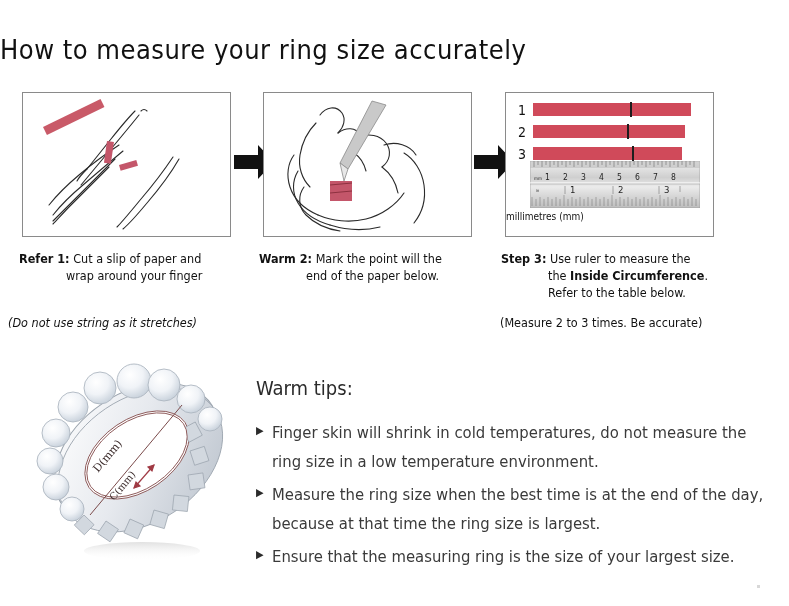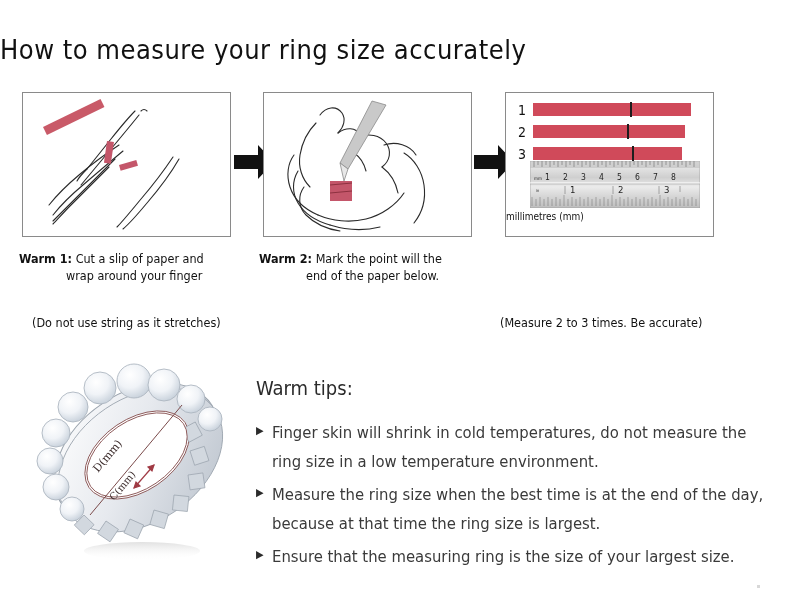--- a/index.html
+++ b/index.html
@@ -136,21 +136,21 @@
   .caption .bold-inline { font-weight: bold; }
 
   .note {
     position: absolute;
     font-size: 12.5px;
     line-height: 16px;
     color: #111;
     font-family: "DejaVu Sans Condensed", "Liberation Sans", sans-serif;
     white-space: nowrap;
   }
-  #note-1 { left: 32px; top: 315px; }
+  #note-1 { left: 8px; top: 315px; font-style: italic; }
   #note-3 { left: 500px; top: 315px; }
 
   
   .ring-figure {
     position: absolute;
     left: 30px;
     top: 355px;
     width: 215px;
     height: 215px;
   }
@@ -423,31 +423,37 @@
       </svg>
     </div>
 
     <div class="ruler-label">millimetres (mm)</div>
   </div>
 </div>
 
 <div class="captions">
 
   <div class="caption" id="caption-1">
-    <span class="step-lead">Warm 1:</span>
+    <span class="step-lead">Refer 1:</span>
     <span>Cut a slip of paper and</span>
     <span class="cont">wrap around your finger</span>
   </div>
 
   <div class="caption" id="caption-2">
     <span class="step-lead">Warm 2:</span>
     <span>Mark the point will the</span>
     <span class="cont">end of the paper below.</span>
   </div>
 
+  <div class="caption" id="caption-3">
+    <span class="step-lead">Step 3:</span>
+    <span>Use ruler to measure the</span>
+    <span class="cont"><span>the </span><span class="bold-inline">Inside Circumference</span><span>.</span></span>
+    <span class="cont">Refer to the table below.</span>
+  </div>
 </div>
 
 <div class="note" id="note-1">(Do not use string as it stretches)</div>
 <div class="note" id="note-3">(Measure 2 to 3 times. Be accurate)</div>
 
 <div class="ring-figure">
   <svg width="215" height="215" viewBox="0 0 215 215">
     <defs>
       <radialGradient id="gem" cx="38%" cy="32%" r="70%">
         <stop offset="0%" stop-color="#ffffff"></stop>

